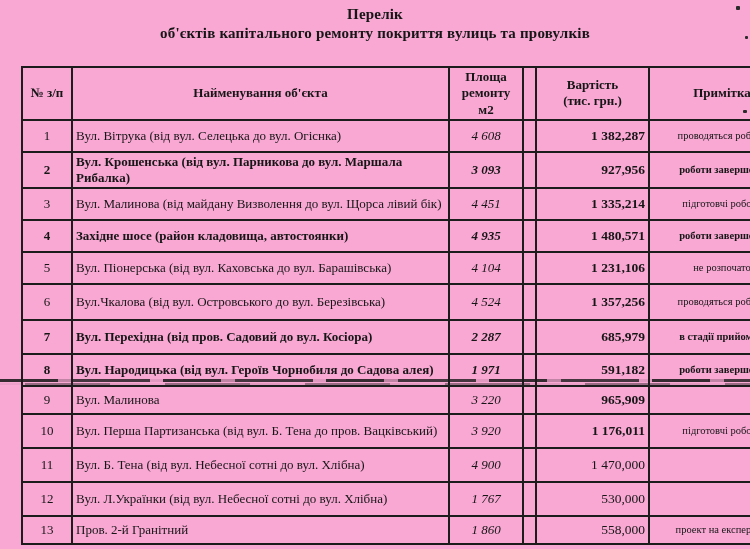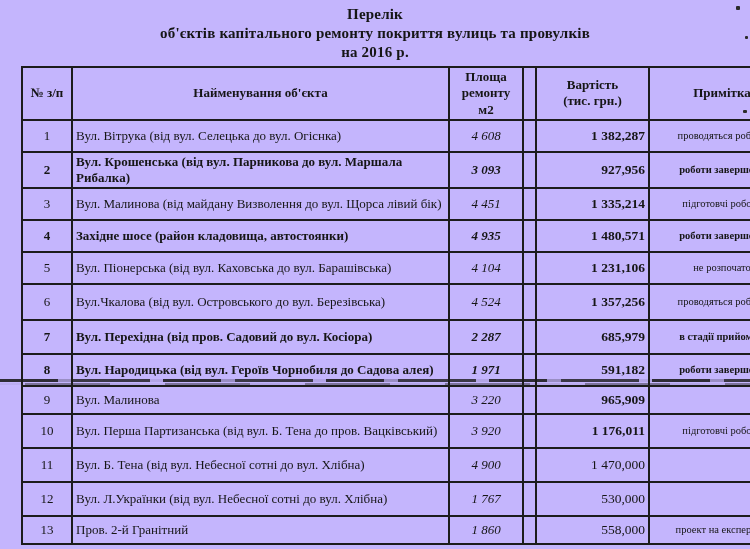--- a/index.html
+++ b/index.html
@@ -1,19 +1,19 @@
 <!DOCTYPE html>
 <html><head>
 <meta charset="utf-8">
 <style>
   html,body{margin:0;padding:0;}
   .page{
     position:relative;
     width:750px;height:549px;
-    background:#c4b5fd;
+    background:#f9a8d4;
     overflow:hidden;
     font-family:"Liberation Serif", serif;
     color:#161616;
   }
   
   .title{
     position:absolute;top:5px;left:0;width:100%;
     text-align:center;font-weight:bold;font-size:15px;line-height:1.28;
     letter-spacing:.2px;
   }
@@ -74,21 +74,20 @@
   }
 </style>
 </head>
 <body>
 
 <div class="page">
 
   <div class="title">
     <div>Перелік</div>
     <div>об'єктів капітального ремонту покриття вулиць та провулків</div>
-    <div>на 2016 р.</div>
   </div>
 
   <table class="doc">
     <thead>
       <tr class="hdr">
         <th class="c-num">№ з/п</th>
         <th class="c-name">Найменування об'єкта</th>
         <th class="c-area">Площа
 ремонту м2</th>
         <th class="c-spacer"></th>

